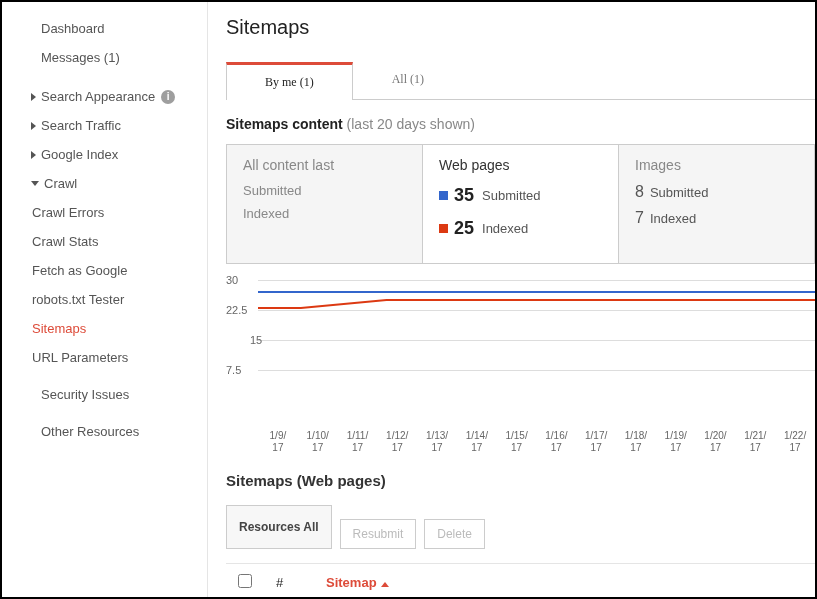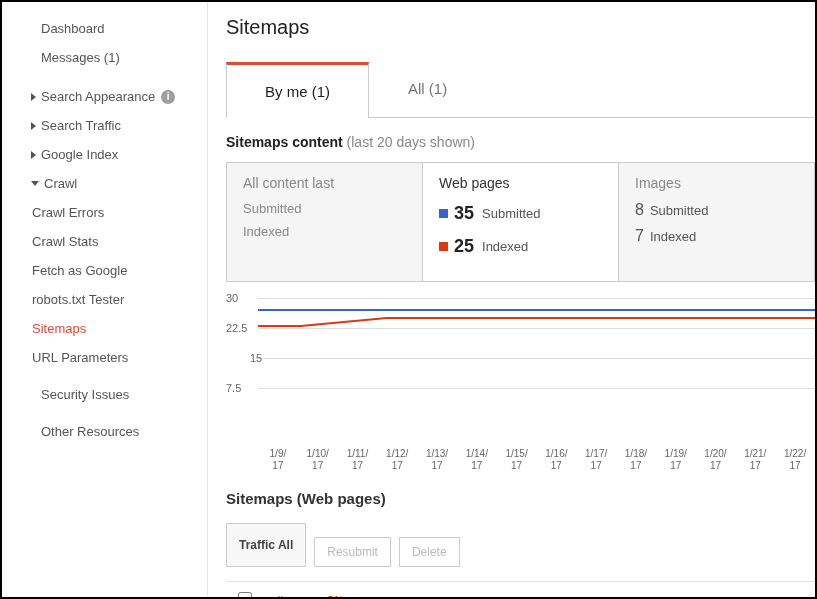--- a/index.html
+++ b/index.html
@@ -9,21 +9,21 @@
   .sidebar .item.sub { padding-left: 30px; }
   .sidebar .item.active { color: #dd4b39; }
   .sidebar .caret { display: inline-block; width: 0; height: 0; margin-right: 5px; }
   .sidebar .caret.right { border-top: 4px solid transparent; border-bottom: 4px solid transparent; border-left: 5px solid #555; }
   .sidebar .caret.down { border-left: 4px solid transparent; border-right: 4px solid transparent; border-top: 5px solid #555; }
   .sidebar .spacer { display:inline-block; width:10px; }
   .sidebar .info-icon { margin-left: 6px; width:14px; height:14px; border-radius:50%; background:#9e9e9e; color:#fff; font-size:10px; font-weight:bold; display:inline-flex; align-items:center; justify-content:center; }
   .main { flex:1; padding: 14px 0 0 18px; overflow:auto; }
   h1.page-title { font-size: 20px; font-weight: normal; color: #222; margin-bottom: 22px; }
   .tabs { display:flex; border-bottom:1px solid #ccc; margin-bottom:16px; }
-  .tab { padding: 18px 38px; font-size:15px; color:#777; cursor:pointer; border:1px solid transparent; border-bottom:none; }
+  .tab { padding: 10px 38px; font-size:12px; color:#777; cursor:pointer; border:1px solid transparent; border-bottom:none;font-family:Liberation Serif, serif; }
   .tab.active { color:#222; border-color:#ccc; border-top:3px solid #dd4b39; background:#fff; position:relative; top:1px; }
   .section-label { font-size:14px; color:#222; margin-bottom:12px; }
   .section-label .muted { color:#888; font-weight:normal; }
   .cards { display:flex; border:1px solid #ccc; margin-bottom:16px; }
   .card { flex:1; padding:12px 16px; }
   .card.gray { background:#f5f5f5; color:#888; }
   .card.white { background:#fff; border-left:1px solid #ccc; border-right:1px solid #ccc; }
   .card .title { font-size:14px; margin-bottom:10px; color:#333; }
   .card.gray .title { color:#888; }
   .card .line { display:flex; align-items:center; margin:12px 0; }
@@ -170,21 +170,21 @@
       <div>1/18/<br>17</div>
       <div>1/19/<br>17</div>
       <div>1/20/<br>17</div>
       <div>1/21/<br>17</div>
       <div>1/22/<br>17</div>
     </div>
 
   <h2 class="sub-title">Sitemaps (Web pages)</h2>
 
   <div class="actions">
-    <button class="btn">Traffic All</button>
+    <button class="btn">Resources All</button>
     <button class="btn disabled">Resubmit</button>
     <button class="btn disabled">Delete</button>
   </div>
 
   <table class="data">
     <tbody>
         <tr>
       <th style="width:36px"><input type="checkbox" style=""></th>
       <th style="width:50px">#</th>
       <th class="sort"><span>Sitemap</span><span class="arrow-up"></span></th>

